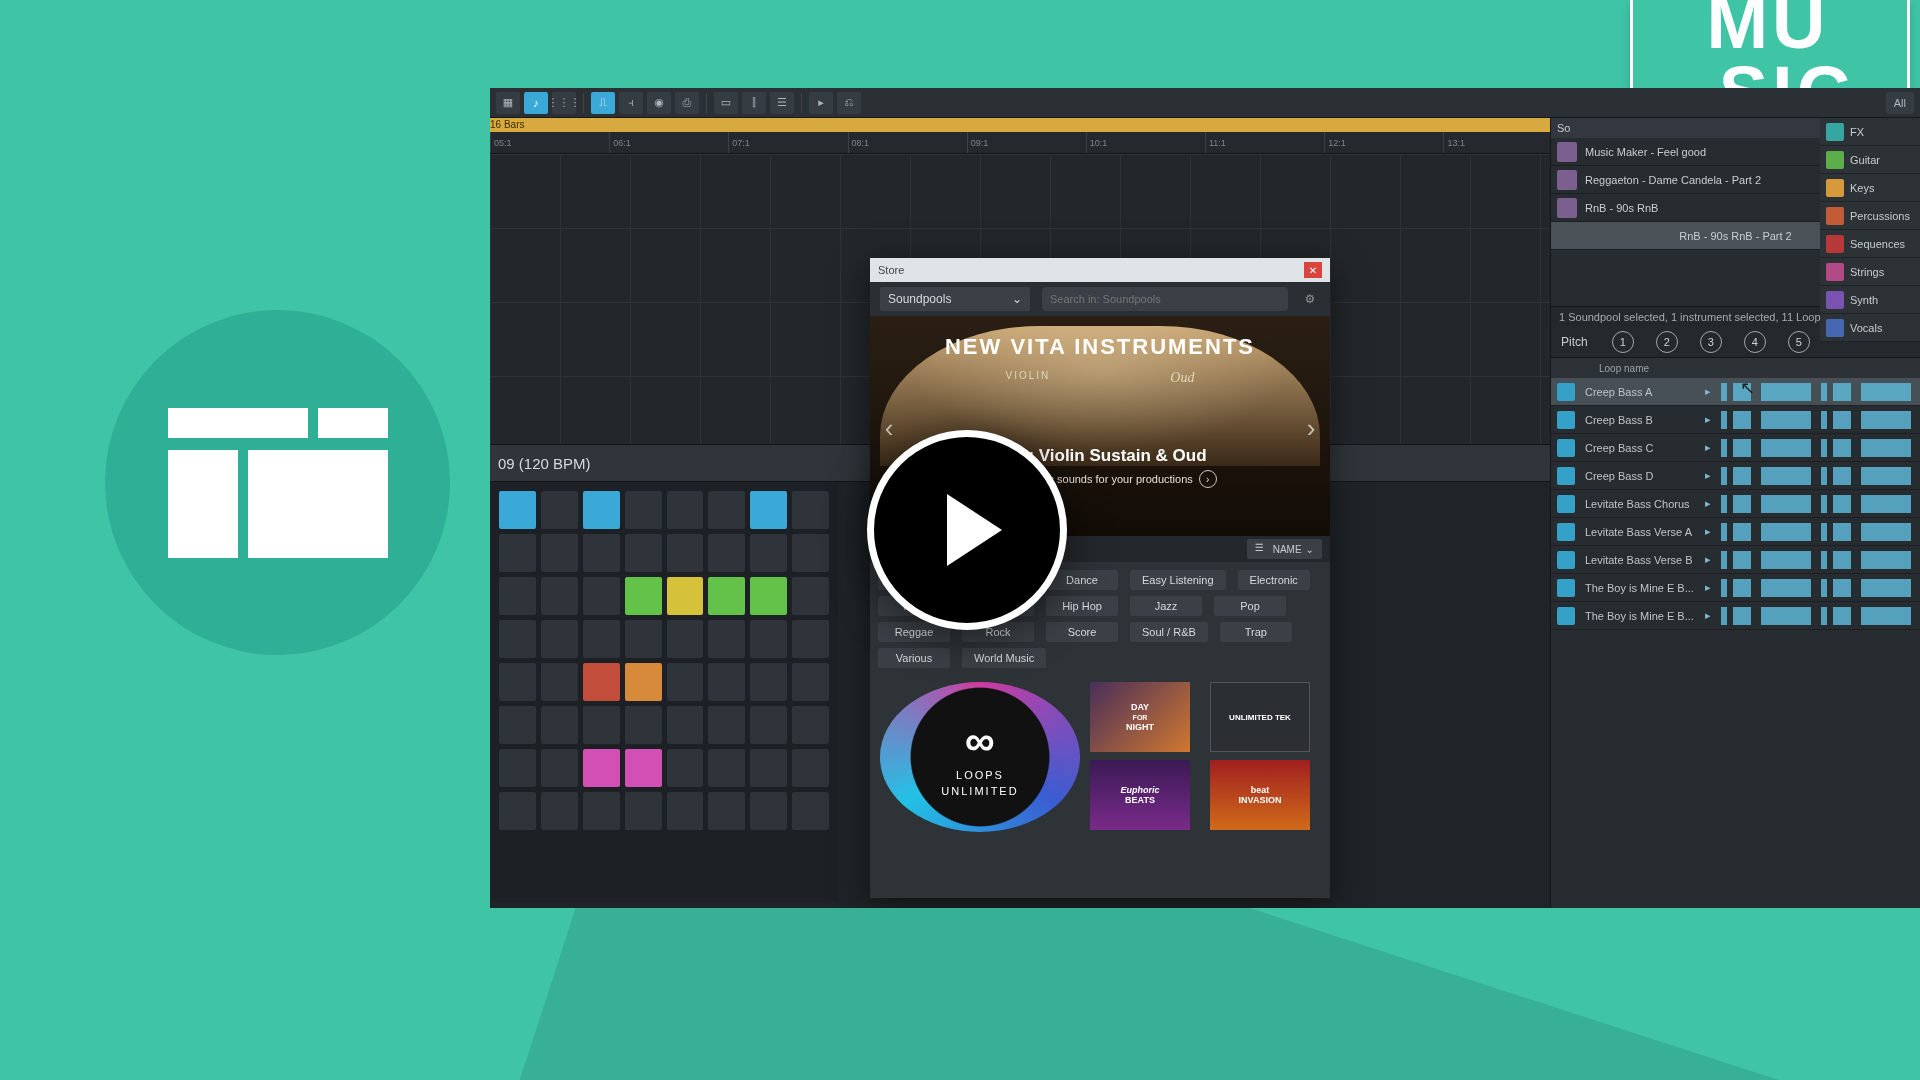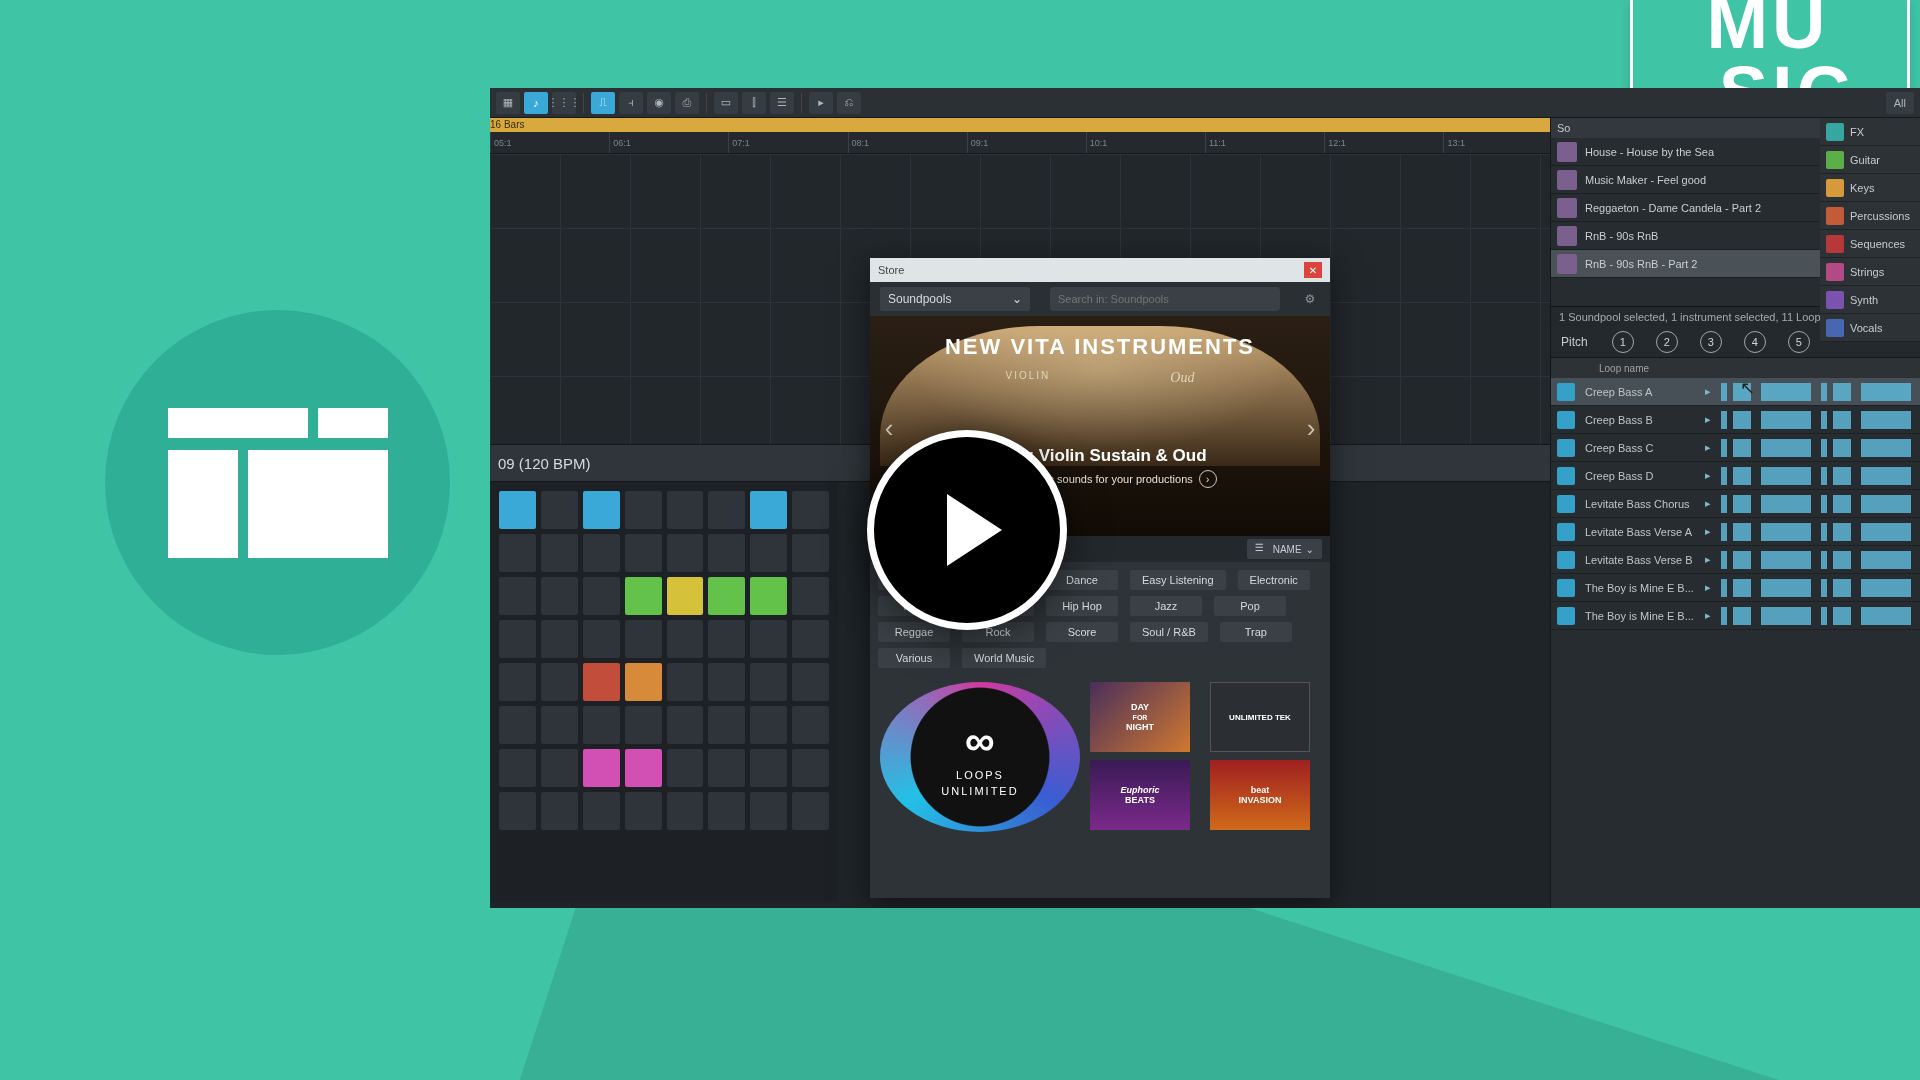--- a/index.html
+++ b/index.html
@@ -38,21 +38,21 @@
 
 .bottom { display:flex; height:420px; }
 .padgrid { width:348px; background:#1d2125; padding:9px; }
 .pads { display:grid; grid-template-columns:repeat(8,1fr); grid-auto-rows:38px; gap:5px; }
 .pad { background:#2e343a; border-radius:2px; }
 
 .right-col { position:absolute; right:0; top:30px; bottom:0; width:370px; background:#272c30; border-left:1px solid #14171a; display:flex; flex-direction:column;}
 .rt-head{ height:20px; background:#32383d; display:flex; align-items:center; padding:0 6px; font-size:11px; color:#c6cbcf;}
 .sp-list{ }
 .sp-row{ height:28px; display:flex; align-items:center; padding:0 6px; gap:8px; font-size:11px; color:#c9ced2; border-bottom:1px solid #1c2023;}
-.sp-row.sel{ background:#4a5258;}
+.sp-row.sel{ background:#4a5258;flex-direction:column;}
 .sp-thumb{ width:20px;height:20px; background:#7a5f8f;border-radius:2px;}
 .new-badge{ background:#d33; color:#fff; font-size:8px; padding:1px 4px; border-radius:2px; margin-left:auto;}
 .cat-col{ position:absolute; right:0; top:50px; width:100px; background:#2c3236;}
 .cat-row{ height:28px; display:flex; align-items:center; gap:6px; padding:0 6px; font-size:11px; color:#c8ccd0; border-bottom:1px solid #1f2327;}
 .cat-ic{ width:18px;height:18px;border-radius:2px;}
 
 .status-line{ height:20px; background:#23282c; font-size:11px; color:#a5abaf; padding:0 8px; line-height:20px; border-top:1px solid #14171a;}
 .pitch-row{ height:32px; display:flex; align-items:center; gap:14px; padding:0 10px; background:#24292d; border-bottom:1px solid #14171a;}
 .pitch-c{ width:22px;height:22px;border-radius:50%;border:1.5px solid #9fa5a9;color:#cfd3d6;display:flex;align-items:center;justify-content:center;font-size:11px;cursor:pointer;}
 .loop-head{ height:20px; background:#2c3236; font-size:10px; color:#9da3a7; display:flex; align-items:center; padding:0 20px;}
@@ -60,21 +60,21 @@
 .loop-row{ height:28px; display:flex; align-items:center; gap:10px; padding:0 6px; border-bottom:1px solid #1d2125; font-size:11px; color:#bfc5c9;}
 .loop-row.sel{ background:#465056;}
 .loop-ic{ width:18px;height:18px;background:#35a0c8;border-radius:2px;}
 .loop-name{ width:110px; overflow:hidden; text-overflow:ellipsis; white-space:nowrap;}
 .wave{ flex:1; height:18px; background-image:repeating-linear-gradient(90deg,#5db6d6 0 6px,transparent 6px 12px,#5db6d6 12px 30px,transparent 30px 40px,#5db6d6 40px 90px,transparent 90px 100px); opacity:.85;}
 
 
 .store { position:absolute; left:380px; top:170px; width:460px; height:640px; background:#2e3338; box-shadow:0 6px 30px rgba(0,0,0,.5); }
 .store-titlebar{ height:24px; background:#dfe4e7; display:flex; align-items:center; padding:0 8px; font-size:11px; color:#444;}
 .store-close{ margin-left:auto; width:18px;height:16px;background:#d9443c;color:#fff;display:flex;align-items:center;justify-content:center;font-size:10px;cursor:pointer;}
-.store-bar{ height:34px; background:#2a2f33; display:flex; align-items:center; padding:0 10px; gap:20px;}
+.store-bar{ height:34px; background:#2a2f33; display:flex; align-items:center; padding:0 10px; gap:12px;}
 .store-dd{ width:150px; height:24px; background:#3a4045; display:flex; align-items:center; justify-content:space-between; padding:0 8px; font-size:12px; color:#d6dadd; border-radius:2px;cursor:pointer;}
 .store-search{ flex:1; height:24px; background:#3a4045; border:none; color:#aaa; font-size:11px; padding:0 8px; border-radius:4px;}
 .store-gear{ width:20px;height:20px;color:#8e949a;display:flex;align-items:center;justify-content:center;cursor:pointer;}
 .hero{ height:220px; background:linear-gradient(#2b1f14,#120c06); position:relative; color:#fff; text-align:center; display:flex; flex-direction:column; justify-content:center; align-items:center;}
 .hero .arch{ position:absolute; inset:10px 10px 70px 10px; border-top-left-radius:160px 110px; border-top-right-radius:160px 110px; background:radial-gradient(ellipse at 50% 30%,rgba(255,230,180,.3),transparent 60%), linear-gradient(#c8a574,#3a2917); }
 .hero h2{ position:relative; font-size:22px; letter-spacing:2px; font-weight:800; margin-top:-30px;}
 .hero-sub{ position:relative; font-size:17px; font-weight:600; margin-top:60px;}
 .hero-sub2{ position:relative; font-size:11px; color:#e5e0d6; margin-top:4px;}
 .hero-arrow{ position:absolute; top:50%; width:26px;height:26px; color:#c8c0b4; font-size:26px; transform:translateY(-50%); cursor:pointer;}
 .hero-arrow.l{ left:6px;} .hero-arrow.r{ right:6px;}
@@ -277,24 +277,20 @@
           </div>
           <div class="cat-row">
             <span class="cat-ic" style="background:#7a52b0"></span>
             <span>Synth</span>
           </div>
           <div class="cat-row">
             <span class="cat-ic" style="background:#4767b3"></span>
             <span>Vocals</span>
           </div>
         </div>
-    <div class="sp-row">
-          <span class="sp-thumb"></span>
-          <span>House - House by the Sea</span>
-        </div>
         <div class="sp-row">
           <span class="sp-thumb"></span>
           <span>Music Maker - Feel good</span>
         </div>
         <div class="sp-row">
           <span class="sp-thumb"></span>
           <span>Reggaeton - Dame Candela - Part 2</span>
         </div>
         <div class="sp-row">
           <span class="sp-thumb"></span>

